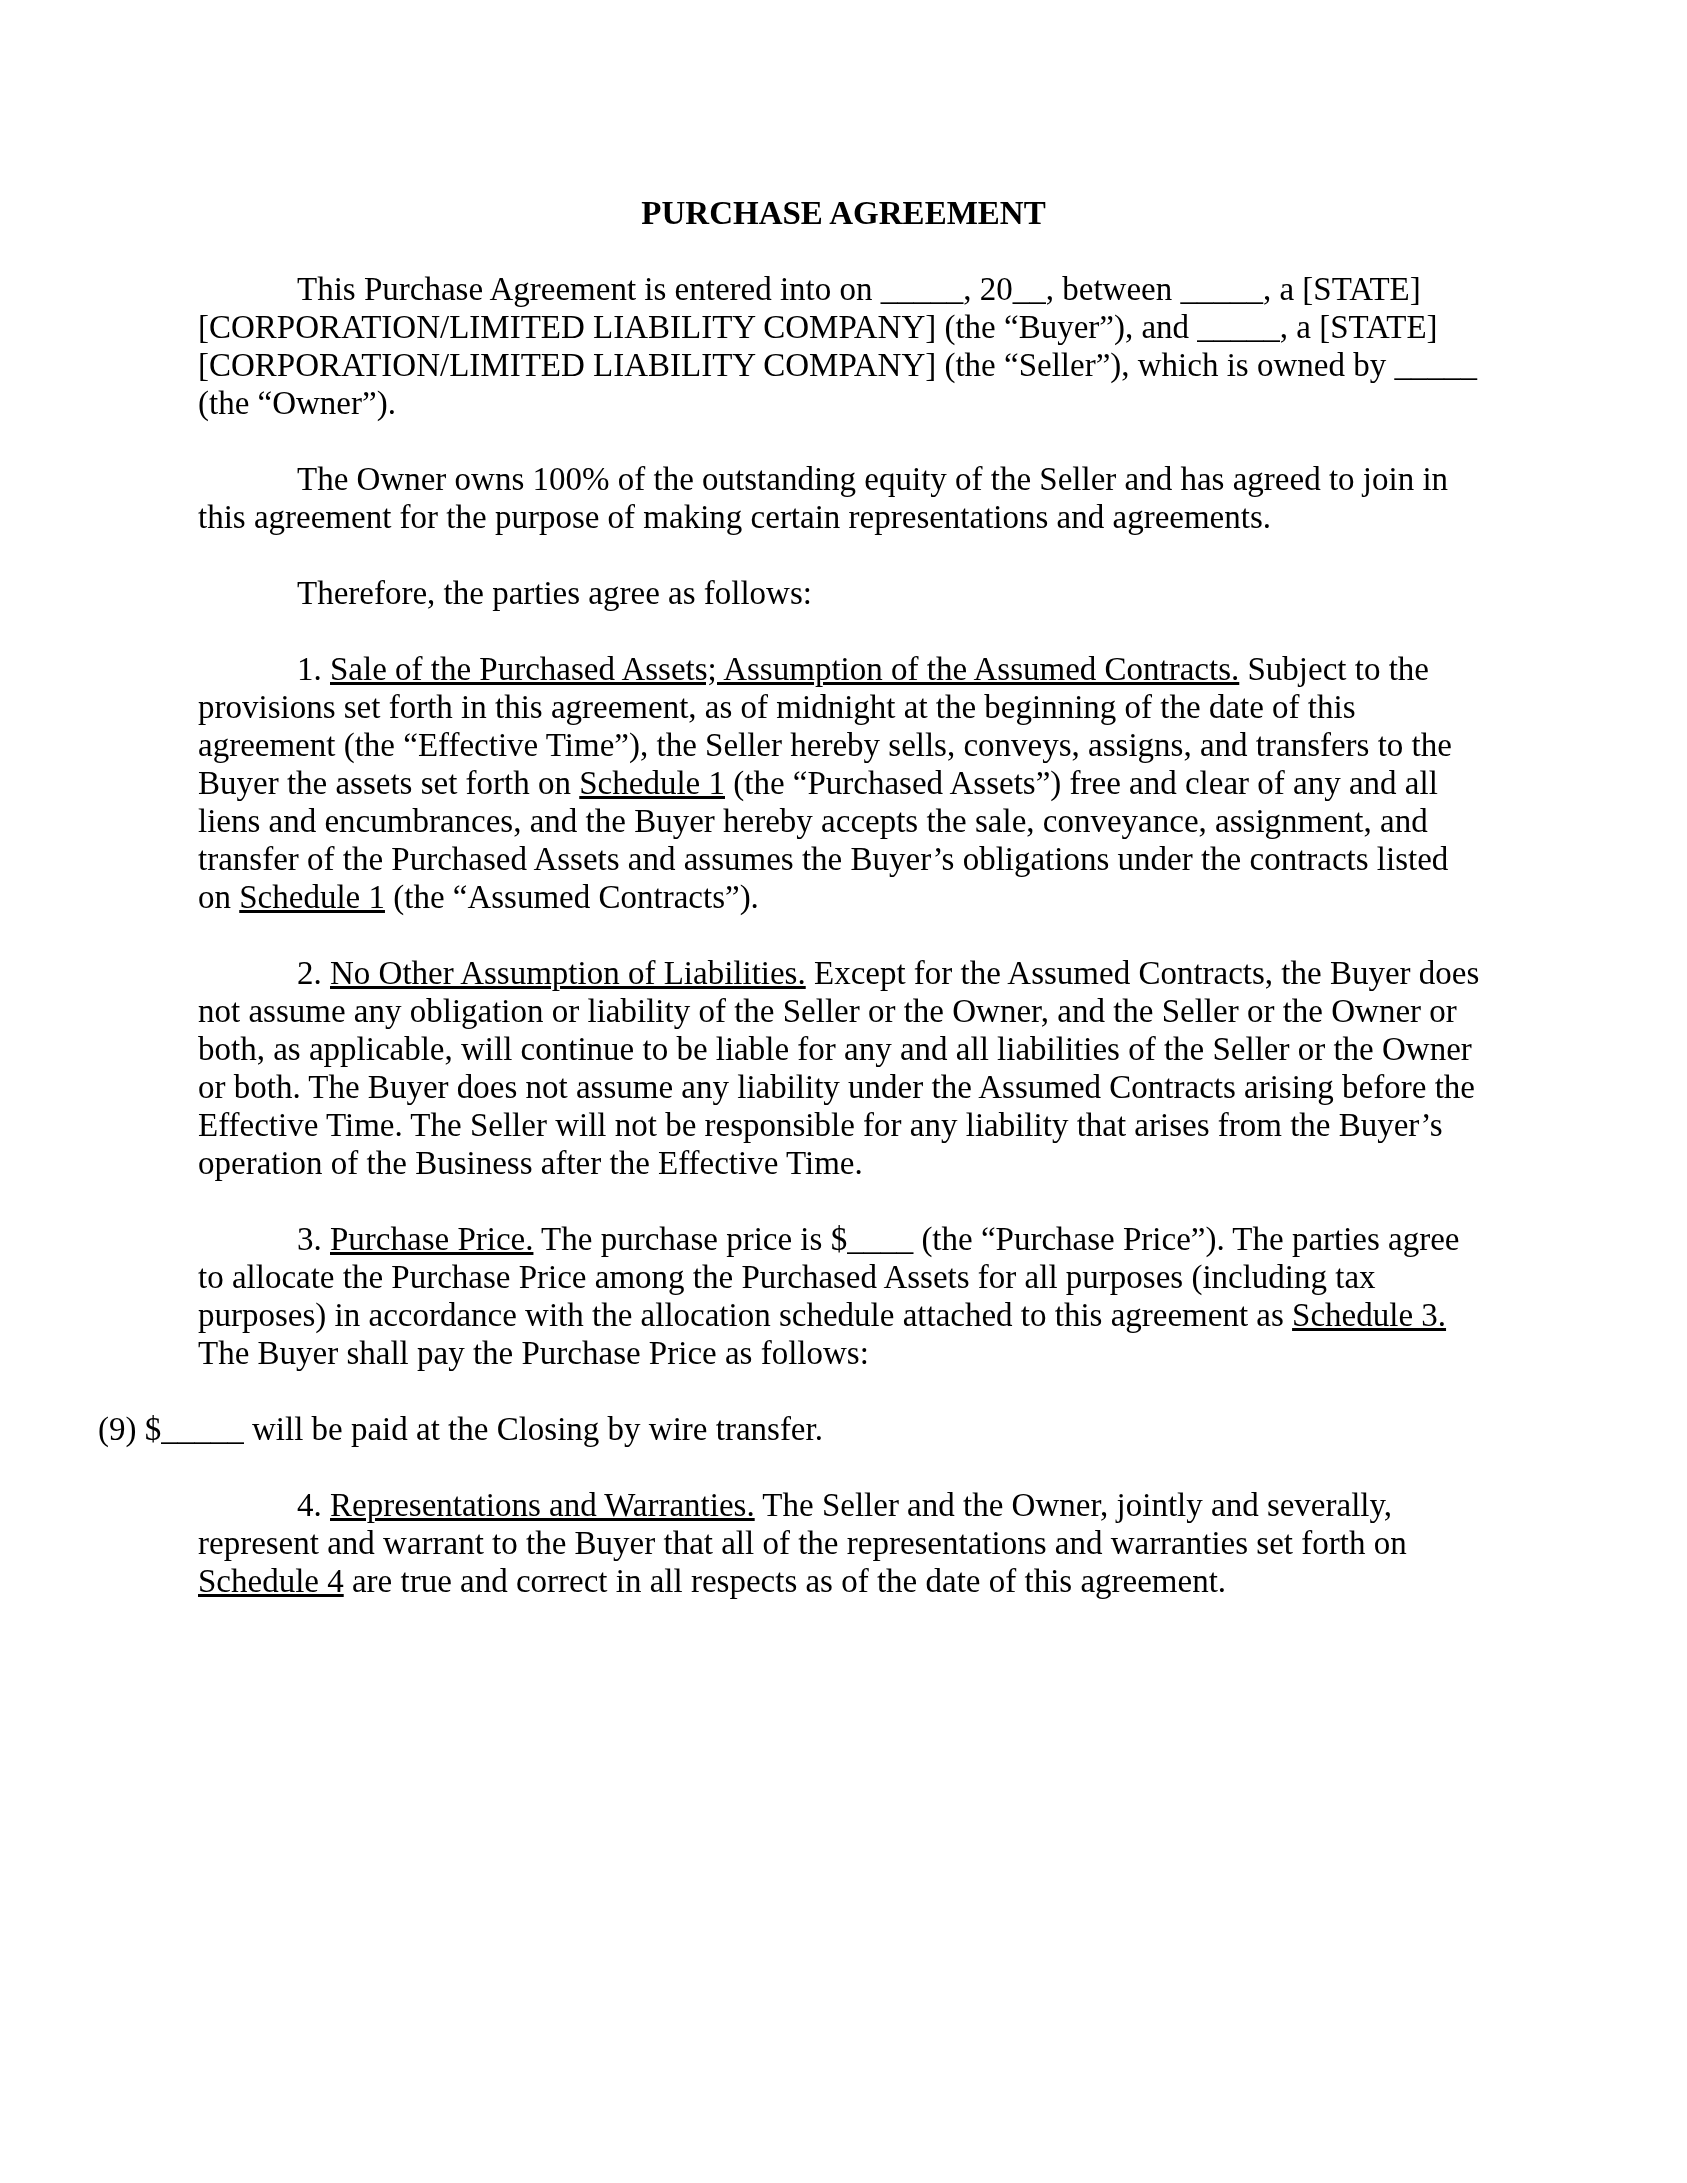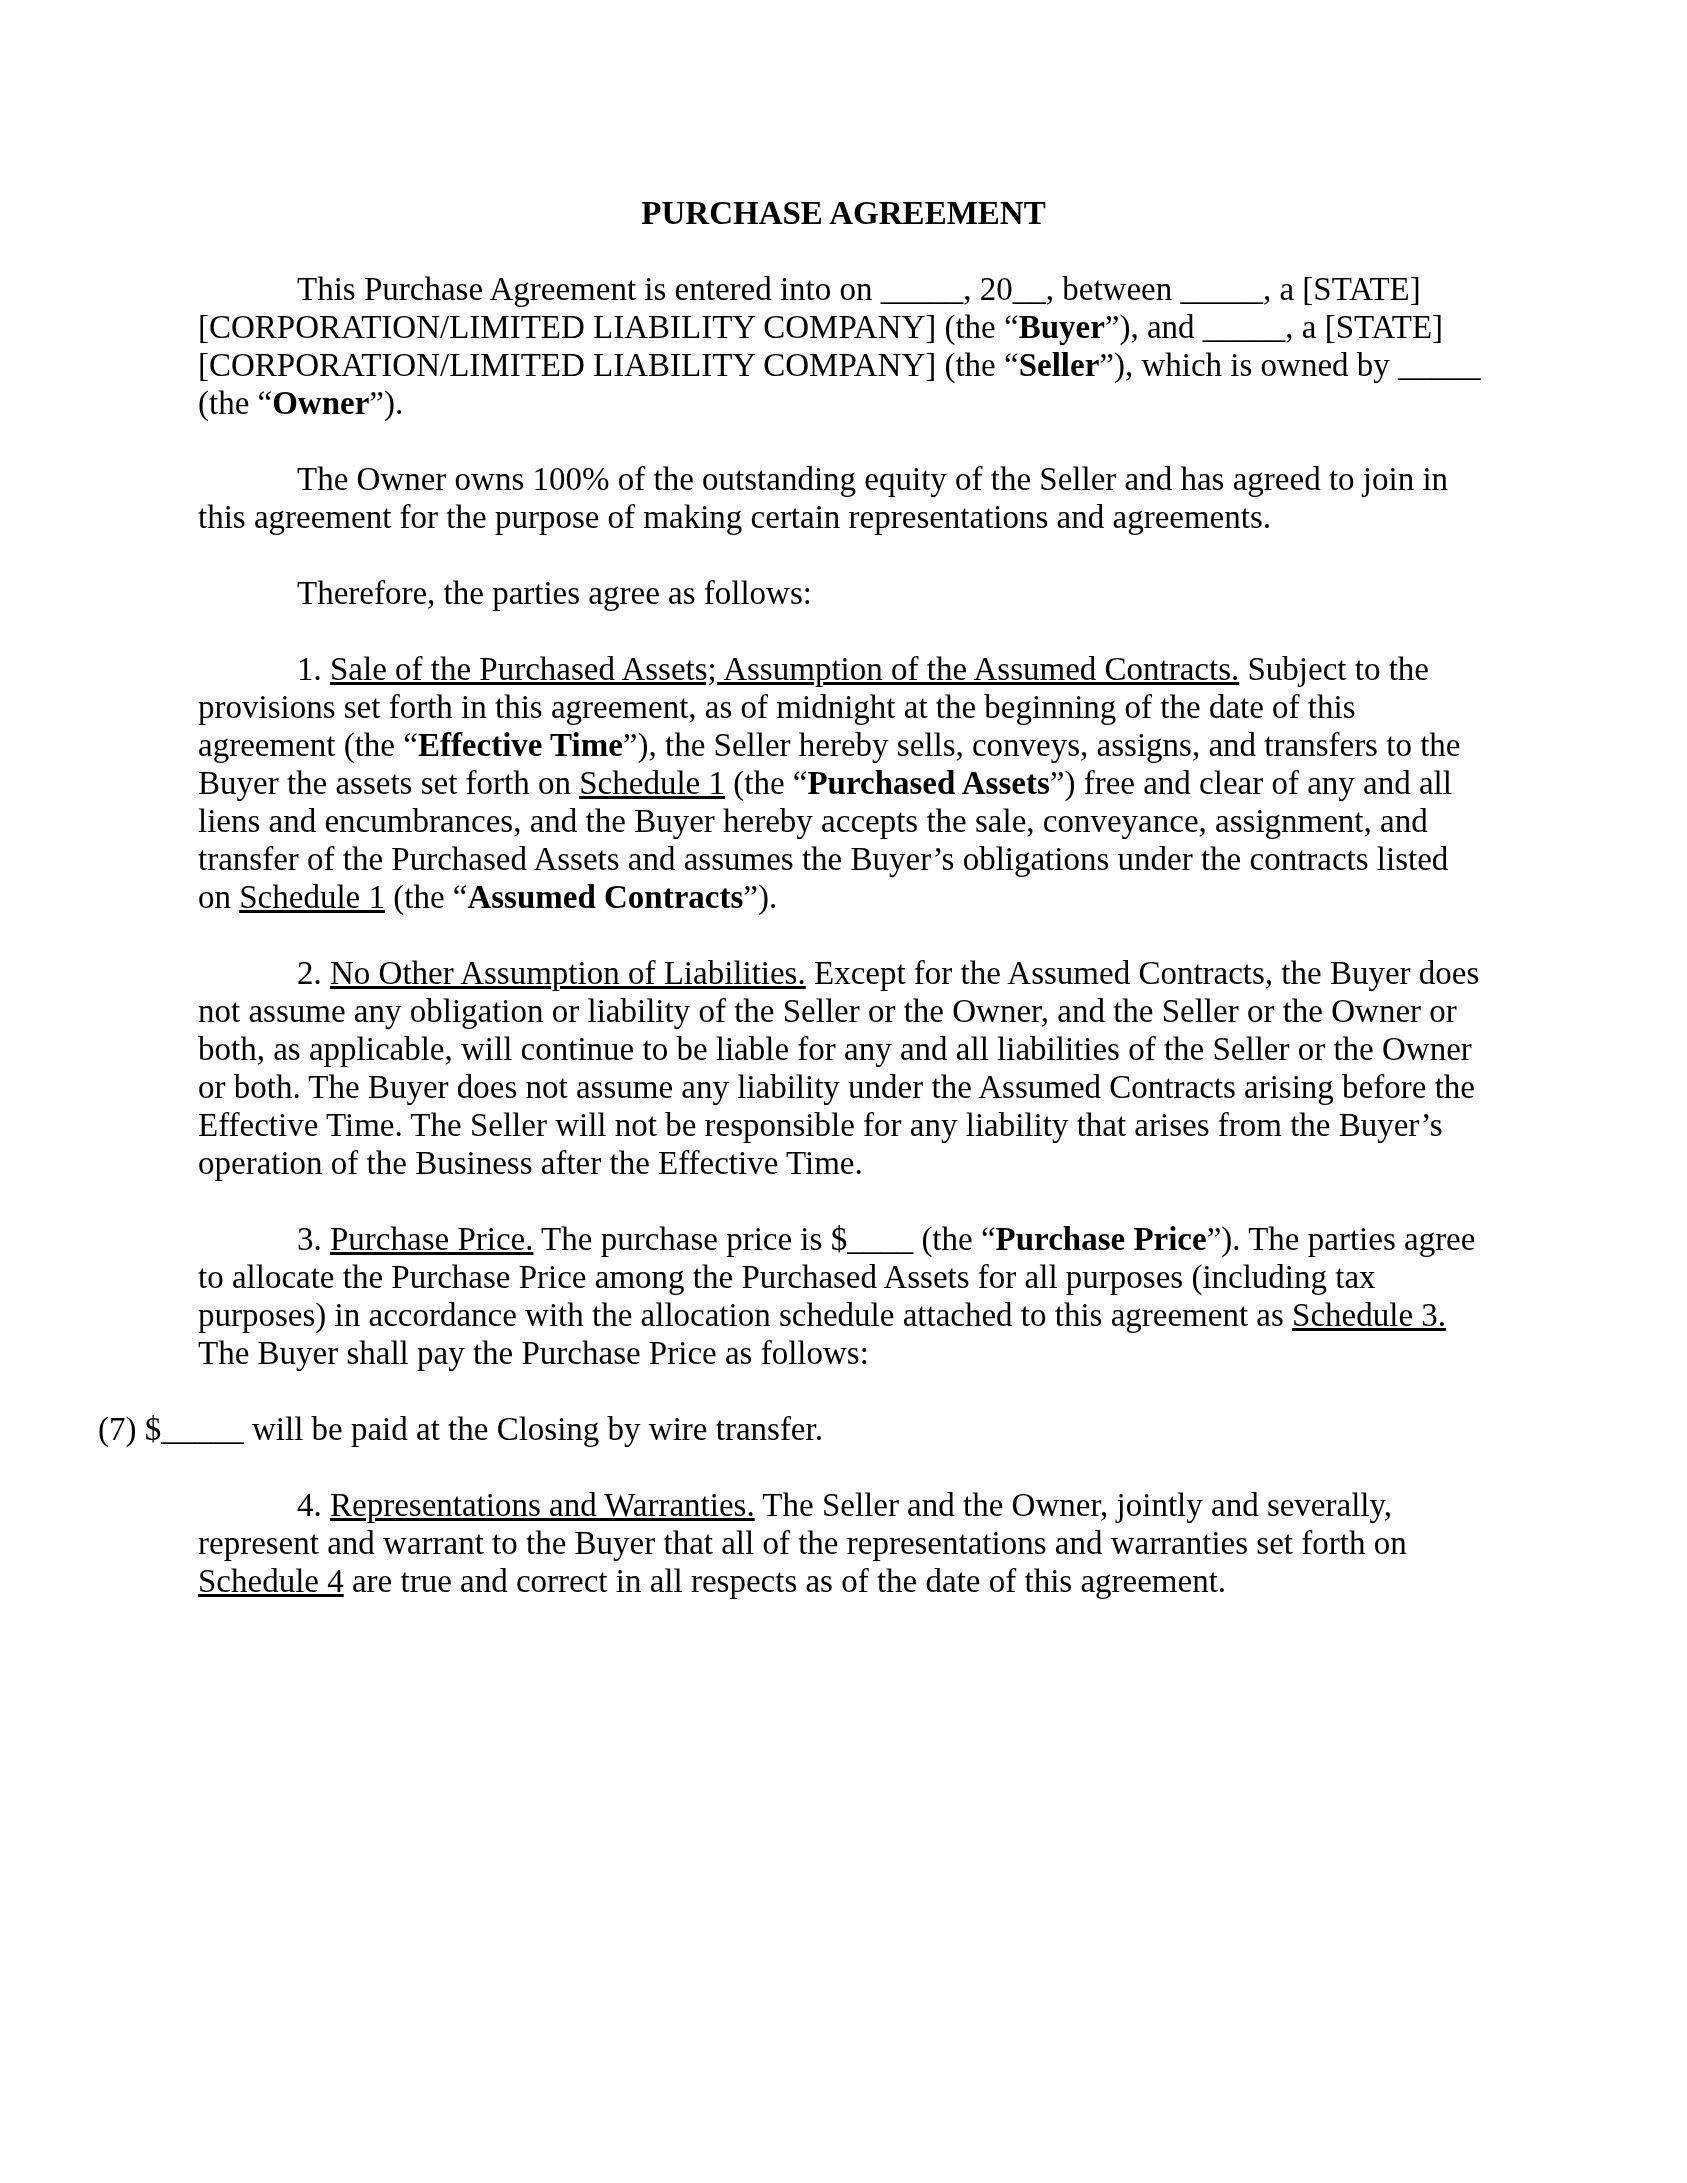--- a/index.html
+++ b/index.html
@@ -37,34 +37,34 @@
     margin: 0 0 38px 0;
     text-align: left;
   }
   p.para.indent {
     text-indent: 99px;
   }
   p.para.list {
     margin-left: -100px;
     text-indent: 0;
   }
-  .run-bold { font-weight: bold; }
+  .run-bold { font-weight: normal; }
   .run-underline { text-decoration: underline; }
 </style>
 </head>
 <body>
 
 <div class="page">
   <div class="content">
     <h1 class="doc-title">PURCHASE AGREEMENT</h1>
     <div id="paragraphs">
         <p class="para indent"><span>This Purchase Agreement is entered into on _____, 20__, between _____, a [STATE] [CORPORATION/LIMITED LIABILITY COMPANY] (the “</span><span class="run-bold">Buyer</span><span>”), and _____, a [STATE] [CORPORATION/LIMITED LIABILITY COMPANY] (the “</span><span class="run-bold">Seller</span><span>”), which is owned by _____ (the “</span><span class="run-bold">Owner</span><span>”).</span></p>
         <p class="para indent"><span>The Owner owns 100% of the outstanding equity of the Seller and has agreed to join in this agreement for the purpose of making certain representations and agreements.</span></p>
         <p class="para indent"><span>Therefore, the parties agree as follows:</span></p>
         <p class="para indent"><span>1. </span><span class="run-underline">Sale of the Purchased Assets; Assumption of the Assumed Contracts.</span><span> Subject to the provisions set forth in this agreement, as of midnight at the beginning of the date of this agreement (the “</span><span class="run-bold">Effective Time</span><span>”), the Seller hereby sells, conveys, assigns, and transfers to the Buyer the assets set forth on </span><span class="run-underline">Schedule 1</span><span> (the “</span><span class="run-bold">Purchased Assets</span><span>”) free and clear of any and all liens and encumbrances, and the Buyer hereby accepts the sale, conveyance, assignment, and transfer of the Purchased Assets and assumes the Buyer’s obligations under the contracts listed on </span><span class="run-underline">Schedule 1</span><span> (the “</span><span class="run-bold">Assumed Contracts</span><span>”).</span></p>
         <p class="para indent"><span>2. </span><span class="run-underline">No Other Assumption of Liabilities.</span><span> Except for the Assumed Contracts, the Buyer does not assume any obligation or liability of the Seller or the Owner, and the Seller or the Owner or both, as applicable, will continue to be liable for any and all liabilities of the Seller or the Owner or both. The Buyer does not assume any liability under the Assumed Contracts arising before the Effective Time. The Seller will not be responsible for any liability that arises from the Buyer’s operation of the Business after the Effective Time.</span></p>
         <p class="para indent"><span>3. </span><span class="run-underline">Purchase Price.</span><span> The purchase price is $____ (the “</span><span class="run-bold">Purchase Price</span><span>”). The parties agree to allocate the Purchase Price among the Purchased Assets for all purposes (including tax purposes) in accordance with the allocation schedule attached to this agreement as </span><span class="run-underline">Schedule 3.</span><span> The Buyer shall pay the Purchase Price as follows:</span></p>
-        <p class="para list"><span>(7) $_____ will be paid at the Closing by wire transfer.</span></p>
+        <p class="para list"><span>(9) $_____ will be paid at the Closing by wire transfer.</span></p>
         <p class="para indent"><span>4. </span><span class="run-underline">Representations and Warranties.</span><span> The Seller and the Owner, jointly and severally, represent and warrant to the Buyer that all of the representations and warranties set forth on </span><span class="run-underline">Schedule 4</span><span> are true and correct in all respects as of the date of this agreement.</span></p>
       </div>
   </div>
 </div>
 
 
 </body></html>

